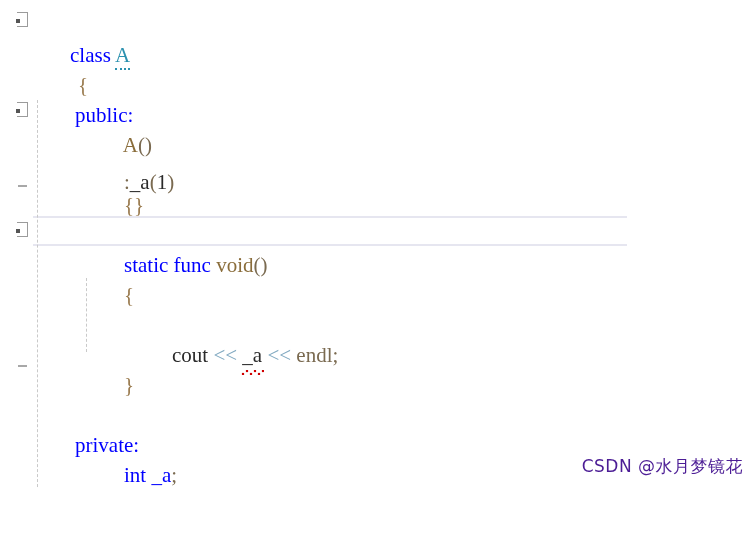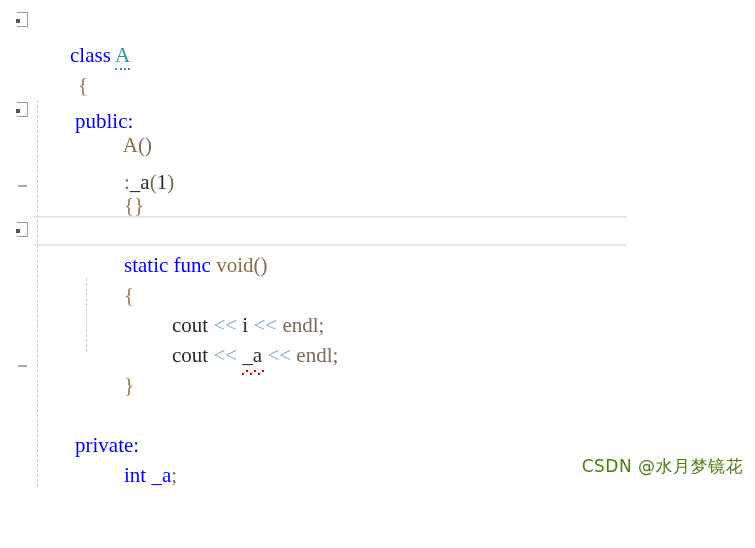--- a/index.html
+++ b/index.html
@@ -130,21 +130,21 @@
     border-left: 1.5px dashed #c9c9c9;
   }
 
   
   .watermark {
     position: absolute;
     right: 12px;
     bottom: 10px;
     font-family: "DejaVu Sans", "Liberation Sans", sans-serif;
     font-size: 17px;
-    color: #4d7c0f;
+    color: #4c1d95;
     letter-spacing: 0.5px;
     white-space: pre;
   }
 </style>
 </head>
 <body>
 
 <div id="app">
 
   <div class="code-area">
@@ -168,21 +168,21 @@
         <span class="kw">class</span><span> </span><span class="type dotted-underline">A</span>
       </span>
     </div>
 
     <div class="line" style="top:40px;">
       <span class="txt" style="left:36px;">
         <span class="brace">{</span>
       </span>
     </div>
 
-    <div class="line" style="top:76px;">
+    <div class="line" style="top:70px;">
       <span class="txt" style="left:33px;">
         <span class="kw">public:</span>
       </span>
     </div>
 
     <div class="line" style="top:100px;">
       <span class="txt" style="left:82px;">
         <span class="fn">A</span><span class="punct">()</span>
       </span>
     </div>
@@ -206,25 +206,20 @@
         <span class="kw">static</span><span> </span><span class="kw">func</span><span> </span><span class="fn">void</span><span class="punct">()</span>
       </span>
     </div>
 
     <div class="line" style="top:250px;">
       <span class="txt" style="left:82px;">
         <span class="brace">{</span>
       </span>
     </div>
 
-    <div class="line" style="top:280px;">
-      <span class="txt" style="left:130px;">
-        <span class="plain">cout</span><span> </span><span class="op">&lt;&lt;</span><span> </span><span class="plain">i</span><span> </span><span class="op">&lt;&lt;</span><span> </span><span class="punct">endl</span><span class="punct">;</span>
-      </span>
-    </div>
 
     <div class="line" style="top:310px;">
       <span class="txt" style="left:130px;">
         <span class="plain">cout</span><span> </span><span class="op">&lt;&lt;</span><span> </span><span class="plain squiggle">_a</span><span> </span><span class="op">&lt;&lt;</span><span> </span><span class="punct">endl</span><span class="punct">;</span>
       </span>
     </div>
 
     <div class="line" style="top:340px;">
       <span class="txt" style="left:82px;">
         <span class="brace">}</span>

